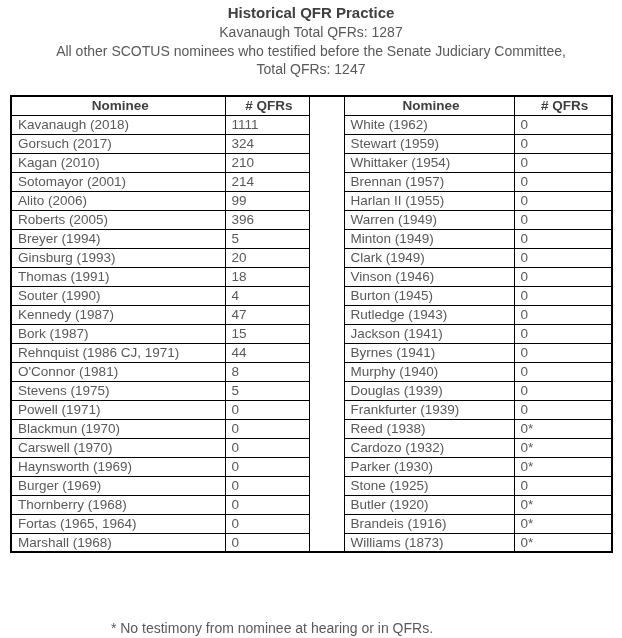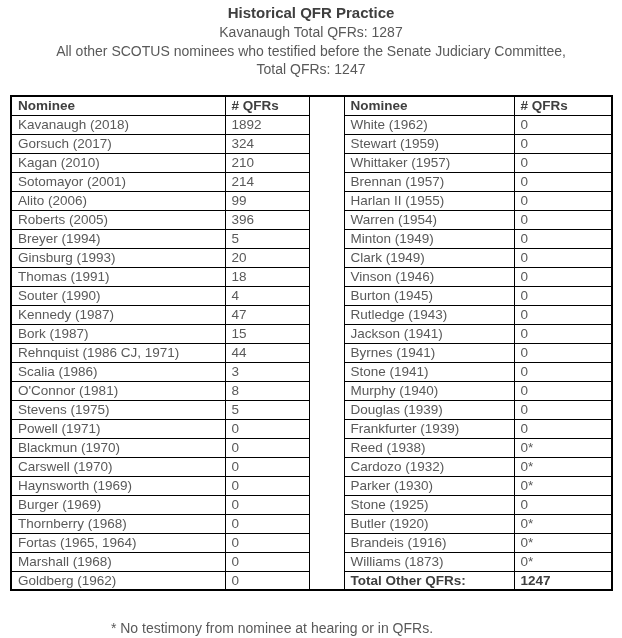--- a/index.html
+++ b/index.html
@@ -43,20 +43,21 @@
     padding: 0 2px 0 6px;
     text-align: left;
     vertical-align: middle;
     white-space: nowrap;
     overflow: hidden;
     font-weight: 400;
   }
   .main-table th {
     font-weight: 700;
     color: #3f3f3f;
+    text-align: center;
   }
   .main-table td.spacer, .main-table th.spacer {
     border-top: none;
     border-bottom: none;
     padding: 0;
   }
   .main-table td.total {
     font-weight: 700;
     color: #3f3f3f;
   }
@@ -93,58 +94,58 @@
       <th>Nominee</th>
       <th># QFRs</th>
       <th class="spacer"></th>
       <th>Nominee</th>
       <th># QFRs</th>
     </tr>
   </thead>
   <tbody>
       <tr>
         <td>Kavanaugh (2018)</td>
-        <td>1892</td>
+        <td>1111</td>
         <td class="spacer"></td>
         <td>White (1962)</td>
         <td>0</td>
       </tr>
       <tr>
         <td>Gorsuch (2017)</td>
         <td>324</td>
         <td class="spacer"></td>
         <td>Stewart (1959)</td>
         <td>0</td>
       </tr>
       <tr>
         <td>Kagan (2010)</td>
         <td>210</td>
         <td class="spacer"></td>
-        <td>Whittaker (1957)</td>
+        <td>Whittaker (1954)</td>
         <td>0</td>
       </tr>
       <tr>
         <td>Sotomayor (2001)</td>
         <td>214</td>
         <td class="spacer"></td>
         <td>Brennan (1957)</td>
         <td>0</td>
       </tr>
       <tr>
         <td>Alito (2006)</td>
         <td>99</td>
         <td class="spacer"></td>
         <td>Harlan II (1955)</td>
         <td>0</td>
       </tr>
       <tr>
         <td>Roberts (2005)</td>
         <td>396</td>
         <td class="spacer"></td>
-        <td>Warren (1954)</td>
+        <td>Warren (1949)</td>
         <td>0</td>
       </tr>
       <tr>
         <td>Breyer (1994)</td>
         <td>5</td>
         <td class="spacer"></td>
         <td>Minton (1949)</td>
         <td>0</td>
       </tr>
       <tr>
@@ -183,27 +184,20 @@
         <td>0</td>
       </tr>
       <tr>
         <td>Rehnquist (1986 CJ, 1971)</td>
         <td>44</td>
         <td class="spacer"></td>
         <td>Byrnes (1941)</td>
         <td>0</td>
       </tr>
       <tr>
-        <td>Scalia (1986)</td>
-        <td>3</td>
-        <td class="spacer"></td>
-        <td>Stone (1941)</td>
-        <td>0</td>
-      </tr>
-      <tr>
         <td>O'Connor (1981)</td>
         <td>8</td>
         <td class="spacer"></td>
         <td>Murphy (1940)</td>
         <td>0</td>
       </tr>
       <tr>
         <td>Stevens (1975)</td>
         <td>5</td>
         <td class="spacer"></td>
@@ -259,23 +253,16 @@
         <td>Brandeis (1916)</td>
         <td>0*</td>
       </tr>
       <tr>
         <td>Marshall (1968)</td>
         <td>0</td>
         <td class="spacer"></td>
         <td>Williams (1873)</td>
         <td>0*</td>
       </tr>
-      <tr>
-        <td>Goldberg (1962)</td>
-        <td>0</td>
-        <td class="spacer"></td>
-        <td class="total">Total Other QFRs:</td>
-        <td class="total">1247</td>
-      </tr>
     </tbody>
 </table>
 
 <div class="footnote">* No testimony from nominee at hearing or in QFRs.</div>
 
 </body></html>

